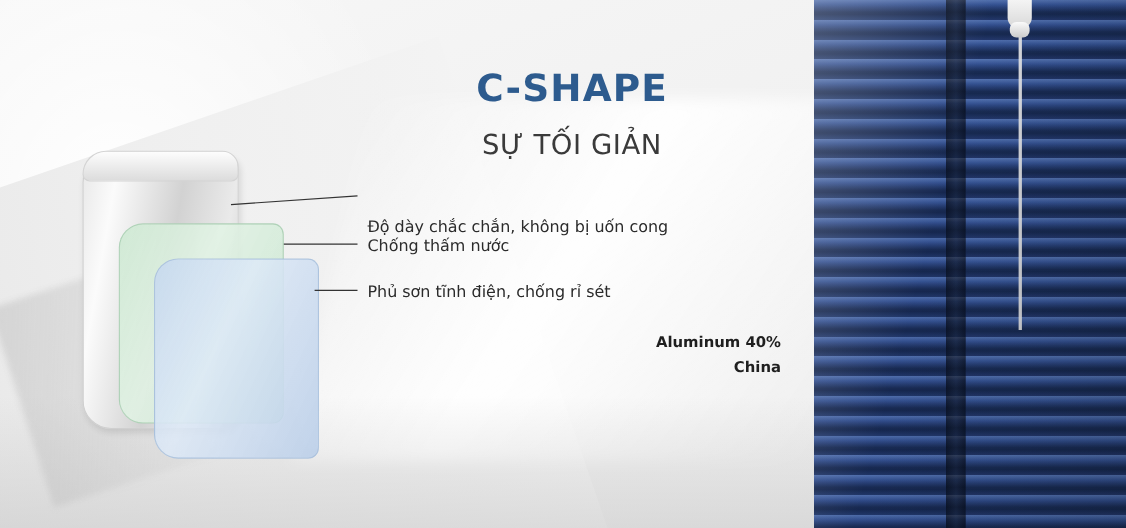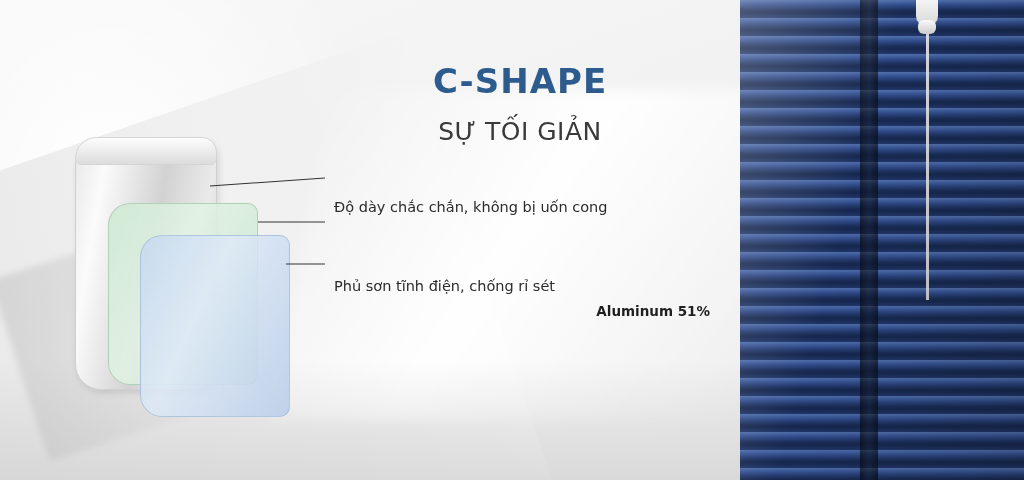--- a/index.html
+++ b/index.html
@@ -142,21 +142,21 @@
   }
   .callout-label {
     position: absolute;
     font-size: 14.5px;
     color: #2b2b2b;
     white-space: nowrap;
     font-family: "DejaVu Sans", sans-serif;
   }
   .cl-1 { left: 334px; top: 171px; margin-top: 28px; }
   .cl-2 { left: 334px; top: 216px; }
-  .cl-3 { left: 334px; top: 258px; margin-top: 20px; }
+  .cl-3 { left: 334px; top: 258px; }
 
   
   .specs {
     position: absolute;
     left: 530px;
     top: 300px;
     width: 180px;
     text-align: right;
   }
   .spec-item {
@@ -273,24 +273,26 @@
     <div class="layer-blue"></div>
   </div>
 
   <svg class="callouts" viewBox="0 0 1024 480">
     <line x1="210" y1="186" x2="325" y2="178" stroke="#333" stroke-width="1.1"></line>
     <line x1="258" y1="222" x2="325" y2="222" stroke="#333" stroke-width="1.1"></line>
     <line x1="286" y1="264" x2="325" y2="264" stroke="#333" stroke-width="1.1"></line>
   </svg>
 
   <div class="callout-label cl-1">Độ dày chắc chắn, không bị uốn cong</div>
+  <div class="callout-label cl-2">Chống thấm nước</div>
   <div class="callout-label cl-3">Phủ sơn tĩnh điện, chống rỉ sét</div>
 
   <div class="specs">
-    <div class="spec-item">Aluminum 51%</div>
+    <div class="spec-item">Aluminum 40%</div>
+    <div class="spec-item">China</div>
   </div>
 
   <div class="blinds">
     <div class="blind-panel panel-a"></div>
     <div class="blind-panel panel-gap"></div>
     <div class="blind-panel panel-b"></div>
     <div class="blind-tilt"></div>
     <div class="blind-light"></div>
     <div class="blind-cord"></div>
     <div class="blind-wand"></div>

